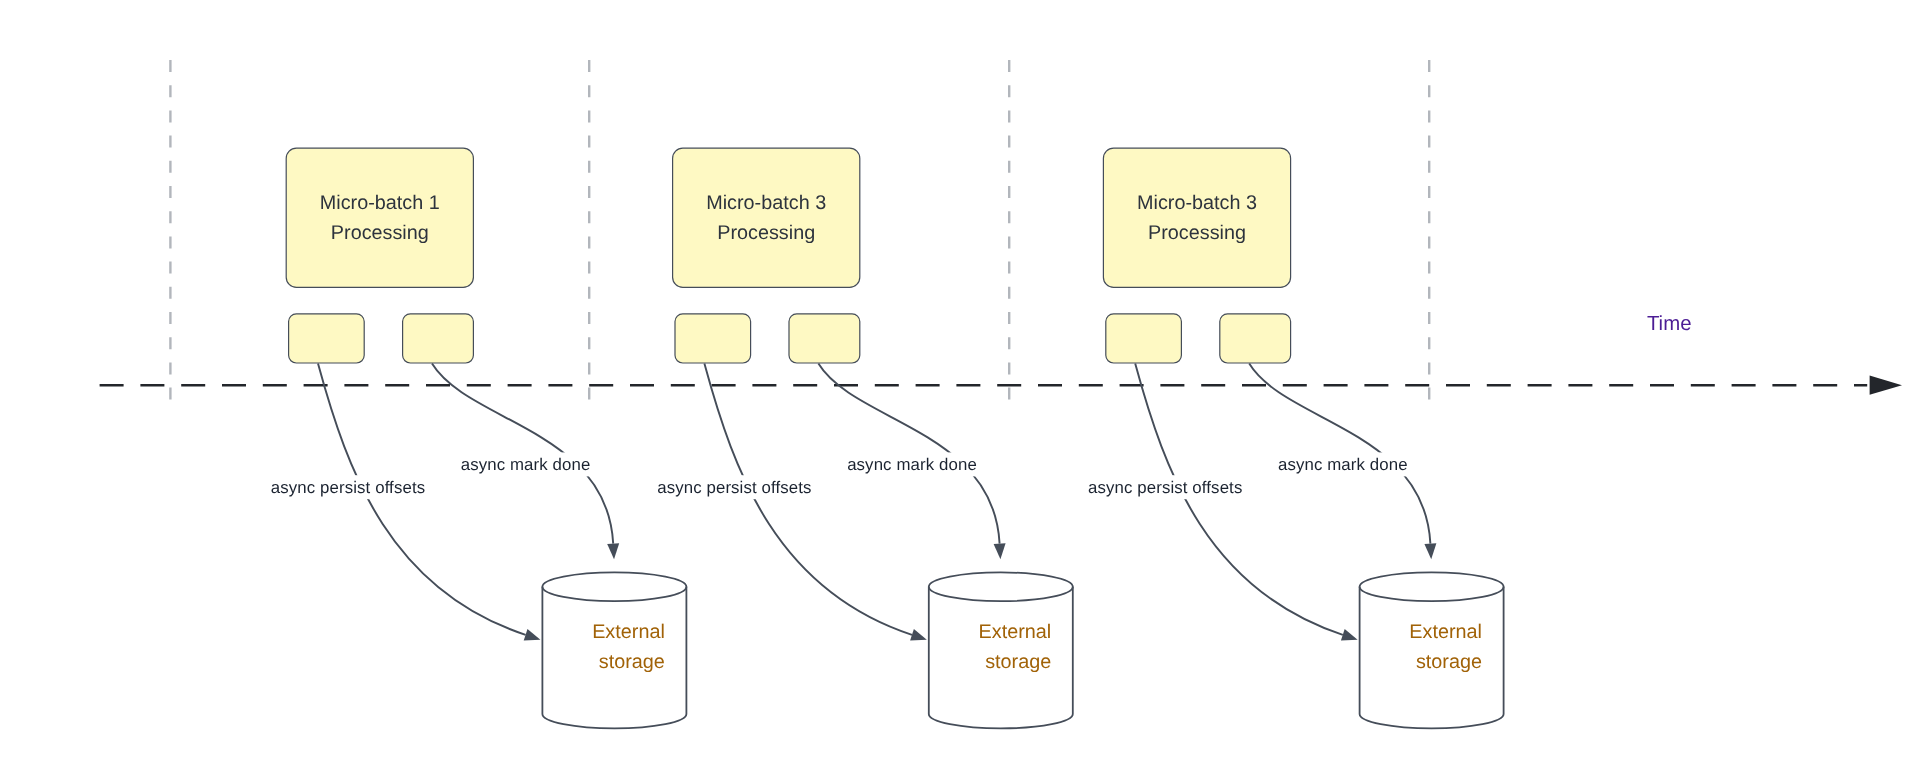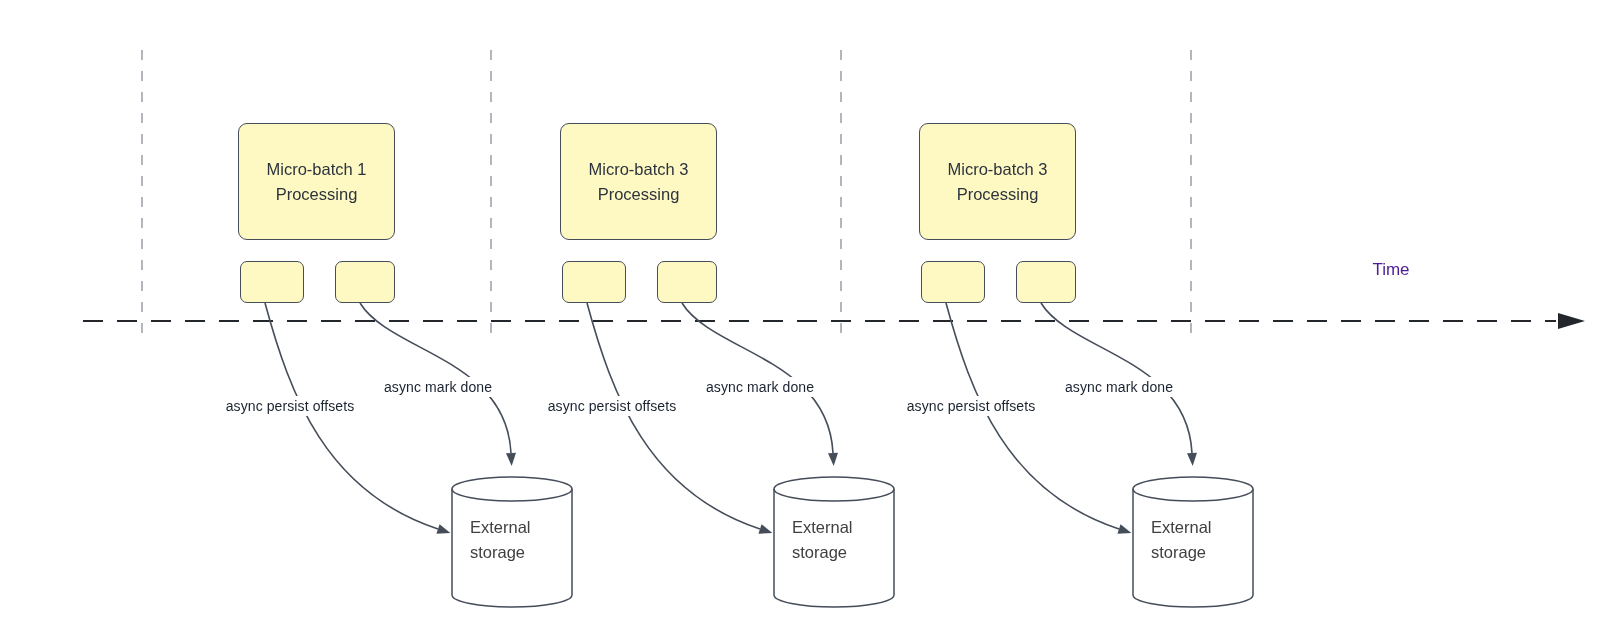--- a/index.html
+++ b/index.html
@@ -17,21 +17,21 @@
   .task{top:261px;width:64px;height:42px;border-radius:7px;}
   .task.a{left:2px;}
   .task.b{left:97px;width:60px;}
 
   .lbl{position:absolute;width:200px;text-align:center;font-size:14px;font-weight:400;
        color:#1b2330;background:#ffffff;padding:2px 0;letter-spacing:.1px;}
   .lbl.persist{left:-48px;top:396px;}
   .lbl.done{left:100px;top:377px;}
 
   .storage-text{position:absolute;left:214px;top:515px;width:120px;box-sizing:border-box;
-       padding:0 18px;text-align:left;font-size:16.5px;line-height:25px;color:#404040;}
+       padding:0 18px;text-align:right;font-size:16.5px;line-height:25px;color:#a16207;}
 
   .time-label{position:absolute;left:1346px;top:260px;width:90px;text-align:center;
        font-size:17px;color:#4c1d95;}
 </style>
 </head>
 <body>
 
 <div class="canvas">
 
   <svg width="1600" height="642" viewBox="0 0 1600 642">

